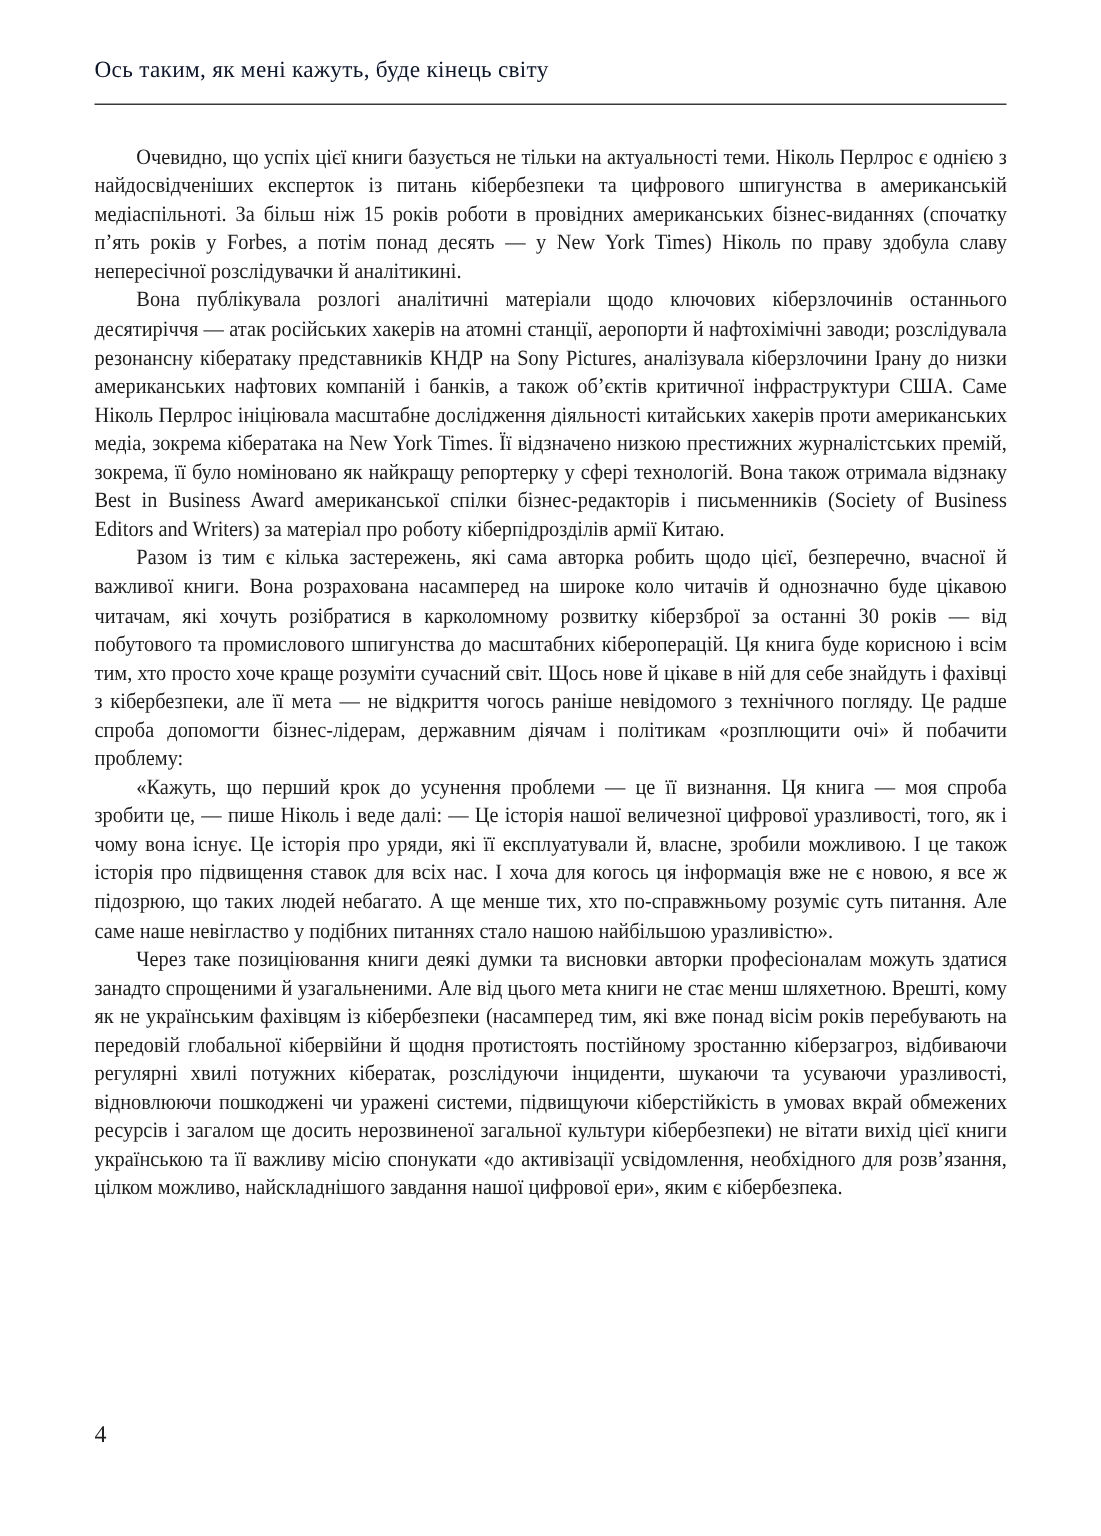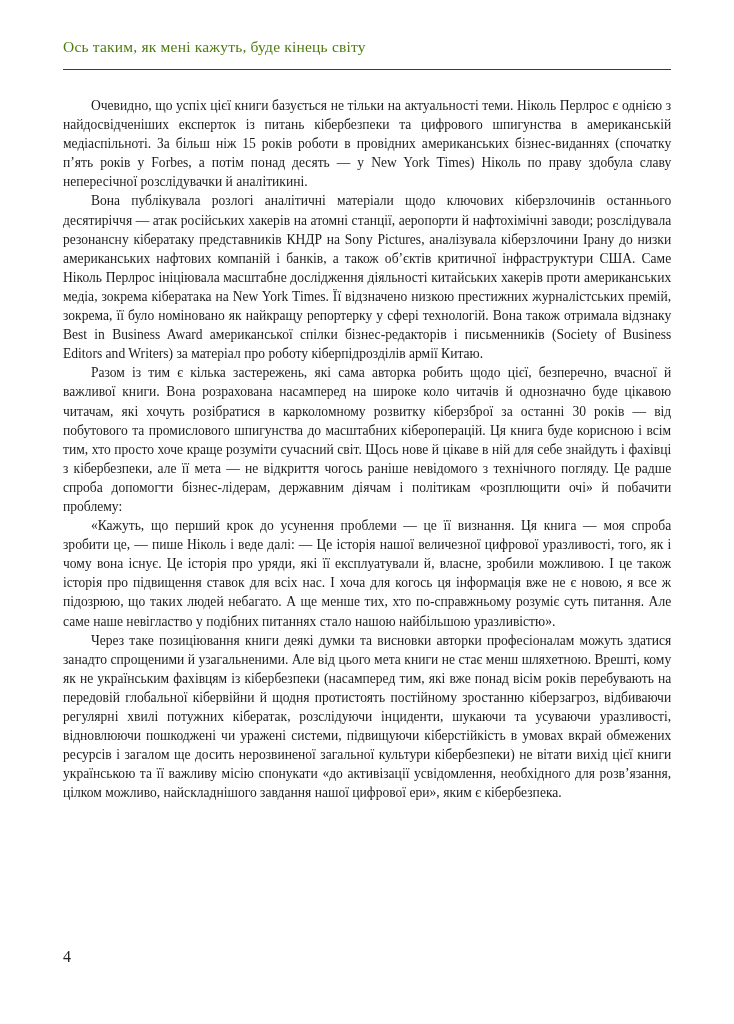--- a/index.html
+++ b/index.html
@@ -19,21 +19,21 @@
   }
   .header {
     position: absolute;
     left: 63px;
     top: 38px;
     width: 608px;
   }
   .running-head {
     font-size: 15.5px;
     line-height: 18px;
-    color: #4d7c0f;
+    color: #0f172a;
     letter-spacing: 0.2px;
   }
   .header-rule {
     margin-top: 13px;
     border: 0;
     border-top: 1px solid #3a3a3a;
     width: 100%;
     height: 0;
   }
   .body-text {

